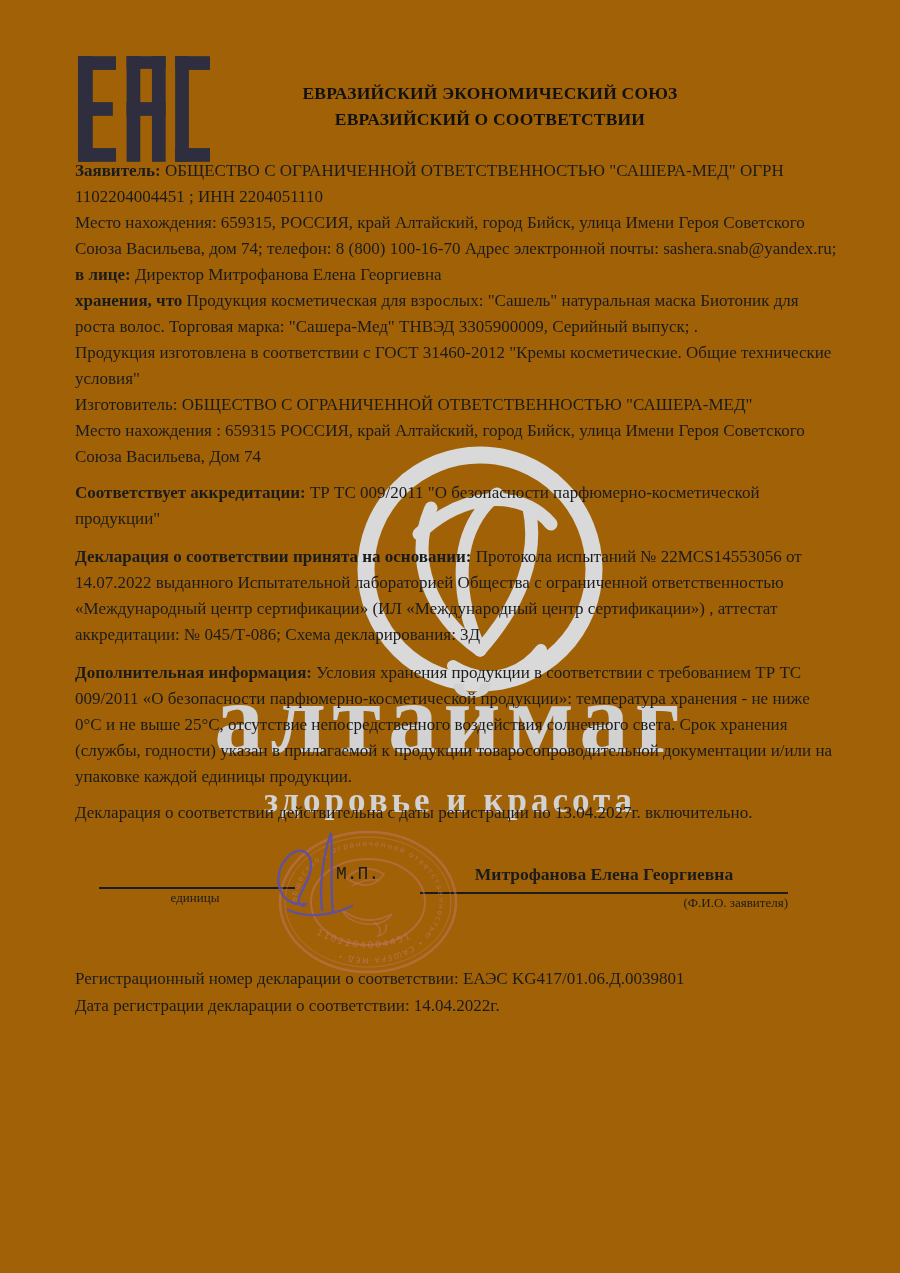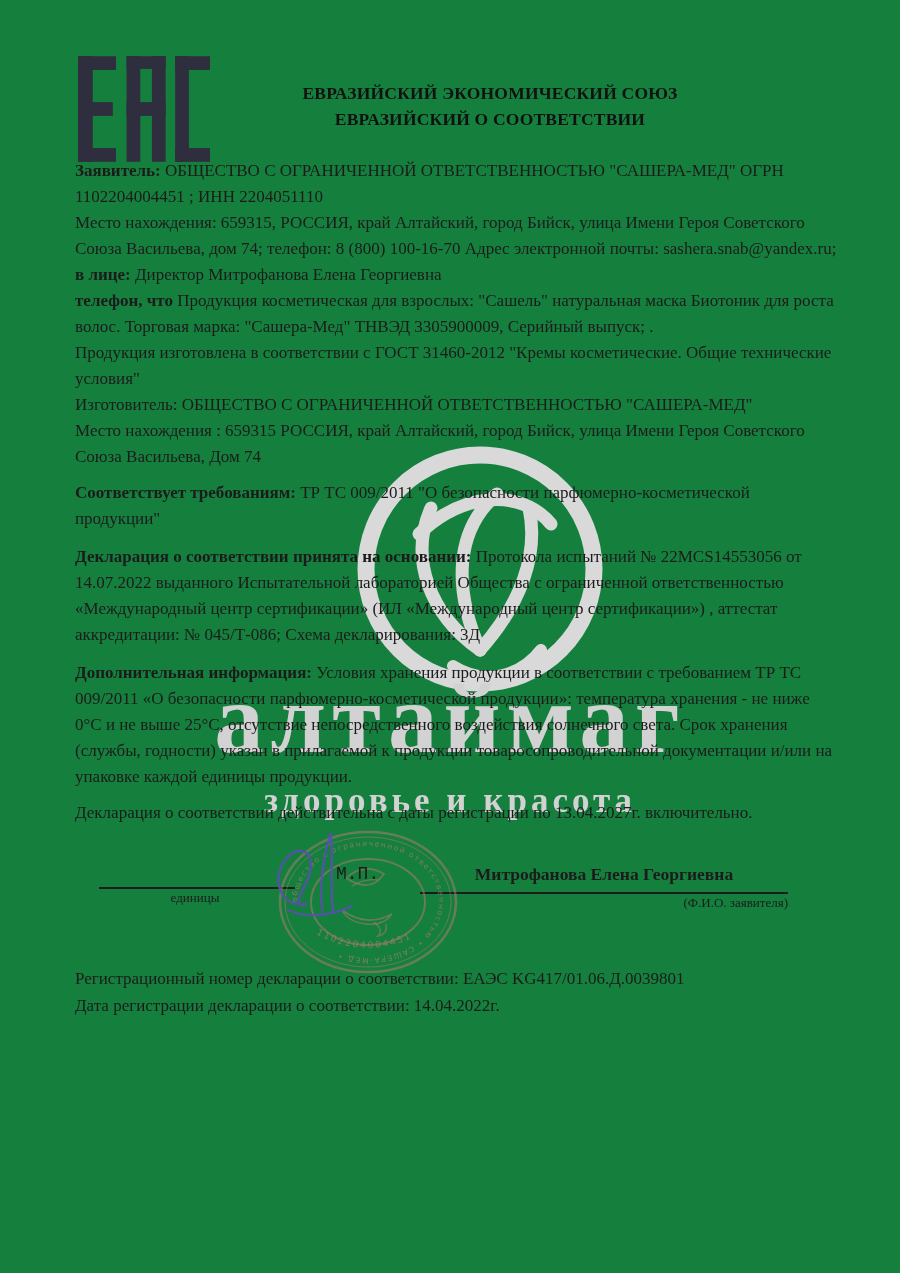--- a/index.html
+++ b/index.html
@@ -1,18 +1,18 @@
 <!DOCTYPE html>
 <html><head>
 <meta charset="utf-8">
 <style>
   html,body{margin:0;padding:0;background:#e8e8e8;}
   .page{
     position:relative;width:900px;height:1273px;margin:0 auto;
-    background:#15803d;overflow:hidden;
+    background:#a16207;overflow:hidden;
     font-family:"Liberation Serif", serif;color:#1b1b1b;
   }
   
   .eac{position:absolute;left:78px;top:56px;}
   .hdr{
     position:absolute;left:210px;top:80px;width:560px;text-align:center;
     font-weight:bold;font-size:17.5px;line-height:26px;letter-spacing:.2px;color:#111;
   }
   
   .wm-circle{position:absolute;left:333px;top:438px;z-index:0;}
@@ -86,25 +86,25 @@
     </g>
   </svg>
 
   <div class="wm-brand">алтаймаг</div>
   <div class="wm-tagline">здоровье и красота</div>
 
   <div class="bodytext">
     <p class="para"><span class="lbl">Заявитель:</span> <span>ОБЩЕСТВО С ОГРАНИЧЕННОЙ ОТВЕТСТВЕННОСТЬЮ "САШЕРА-МЕД" ОГРН 1102204004451 ; ИНН 2204051110</span></p>
     <p class="para"><span>Место нахождения: 659315, РОССИЯ, край Алтайский, город Бийск, улица Имени Героя Советского Союза Васильева, дом 74; телефон: 8 (800) 100-16-70 Адрес электронной почты: sashera.snab@yandex.ru;</span></p>
     <p class="para"><span class="lbl">в лице:</span> <span>Директор Митрофанова Елена Георгиевна</span></p>
-    <p class="para"><span class="lbl">телефон, что</span> <span>Продукция косметическая для взрослых: "Сашель" натуральная маска Биотоник для роста волос. Торговая марка: "Сашера-Мед" ТНВЭД 3305900009, Серийный выпуск; .</span></p>
+    <p class="para"><span class="lbl">хранения, что</span> <span>Продукция косметическая для взрослых: "Сашель" натуральная маска Биотоник для роста волос. Торговая марка: "Сашера-Мед" ТНВЭД 3305900009, Серийный выпуск; .</span></p>
     <p class="para"><span>Продукция изготовлена в соответствии с ГОСТ 31460-2012 "Кремы косметические. Общие технические условия"</span></p>
     <p class="para"><span>Изготовитель: ОБЩЕСТВО С ОГРАНИЧЕННОЙ ОТВЕТСТВЕННОСТЬЮ "САШЕРА-МЕД"</span></p>
     <p class="para"><span>Место нахождения : 659315 РОССИЯ, край Алтайский, город Бийск, улица Имени Героя Советского Союза Васильева, Дом 74</span></p>
-    <p class="para gap1"><span class="lbl">Соответствует требованиям:</span> <span>ТР ТС 009/2011 "О безопасности парфюмерно-косметической продукции"</span></p>
+    <p class="para gap1"><span class="lbl">Соответствует аккредитации:</span> <span>ТР ТС 009/2011 "О безопасности парфюмерно-косметической продукции"</span></p>
     <p class="para gap2"><span class="lbl">Декларация о соответствии принята на основании:</span> <span>Протокола испытаний № 22MCS14553056 от 14.07.2022 выданного Испытательной лабораторией Общества с ограниченной ответственностью «Международный центр сертификации» (ИЛ «Международный центр сертификации») , аттестат аккредитации: № 045/Т-086; Схема декларирования: 3Д</span></p>
     <p class="para gap2"><span class="lbl">Дополнительная информация:</span> <span>Условия хранения продукции в соответствии с требованием ТР ТС 009/2011 «О безопасности парфюмерно-косметической продукции»: температура хранения - не ниже 0°С и не выше 25°С, отсутствие непосредственного воздействия солнечного света. Срок хранения (службы, годности) указан в прилагаемой к продукции товаросопроводительной документации и/или на упаковке каждой единицы продукции.</span></p>
     <p class="para gap1"><span>Декларация о соответствии действительна с даты регистрации по 13.04.2027г. включительно.</span></p>
   </div>
 
   <svg class="stamp" width="192" height="152" viewBox="0 0 192 152">
     <defs>
       <path id="ringPath" d="M25,76 a71,56 0 1 1 142,0 a71,56 0 1 1 -142,0"></path>
       <path id="numPath" d="M44,108 q52,28 104,0"></path>
     </defs>

